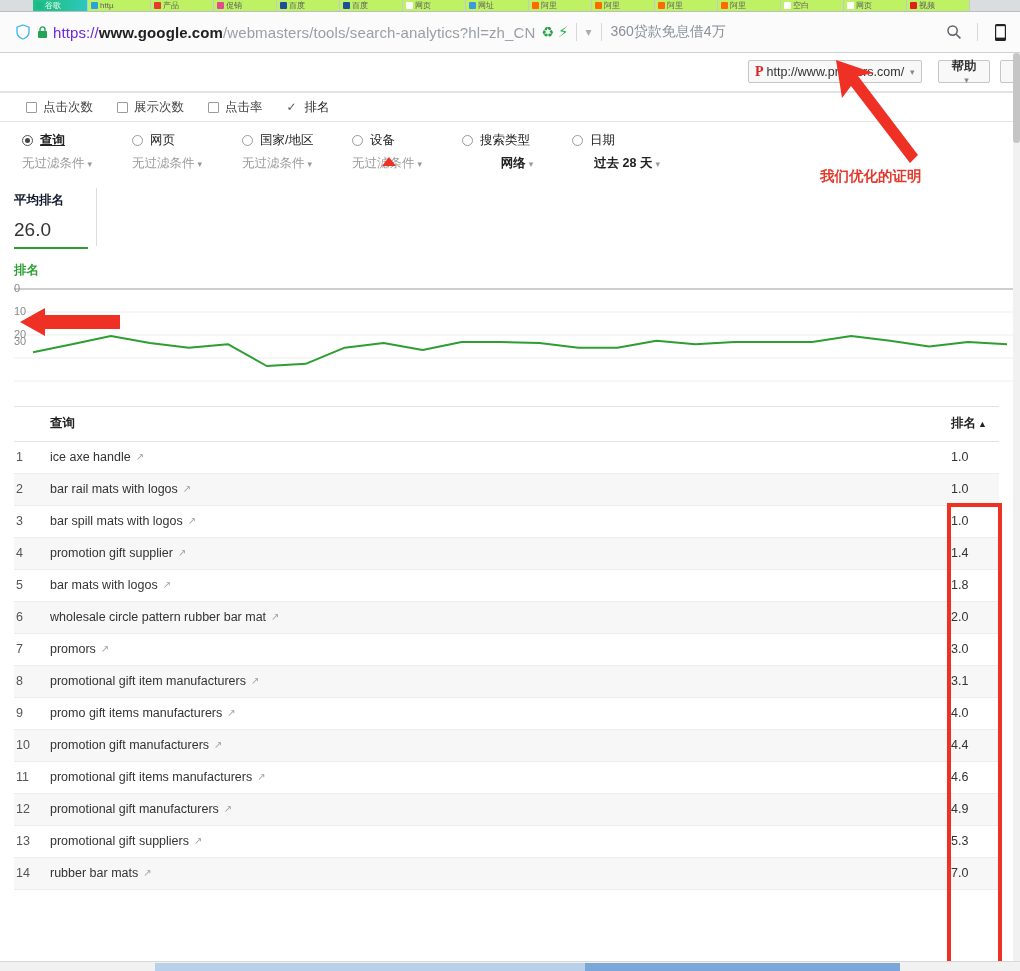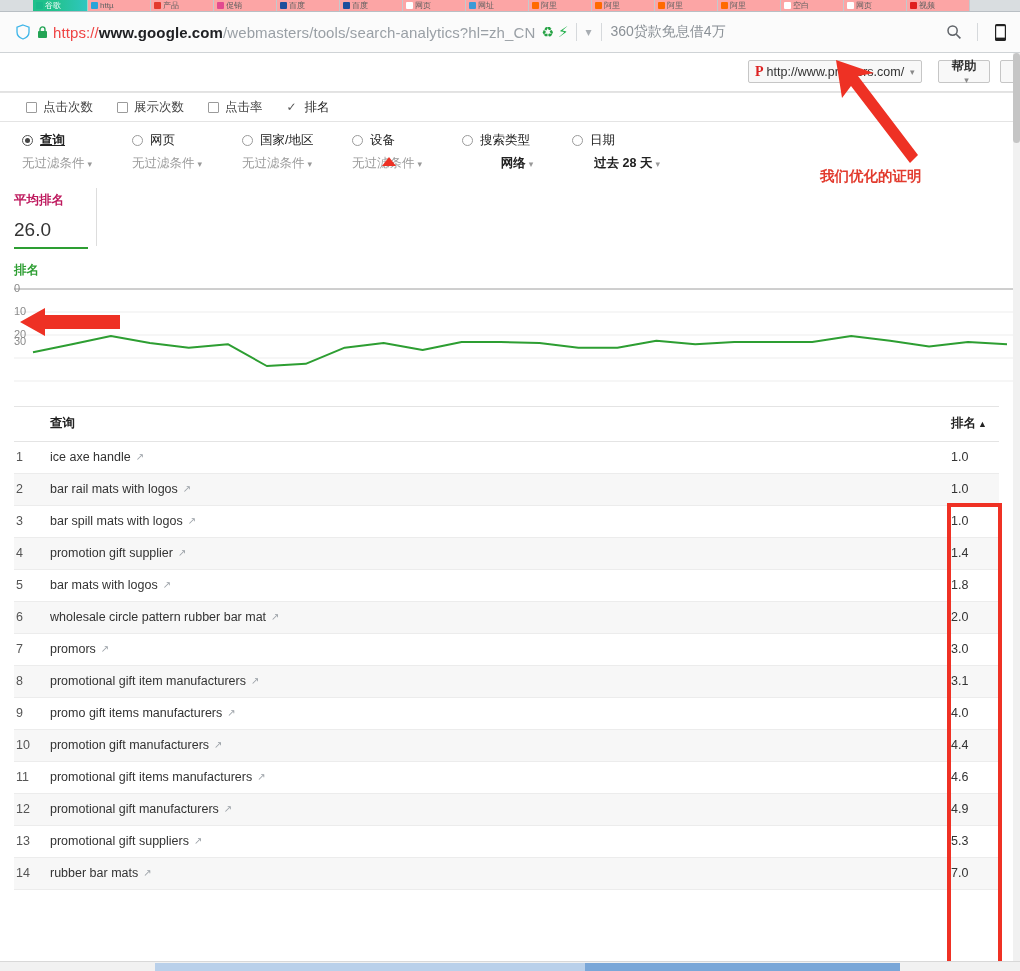--- a/index.html
+++ b/index.html
@@ -11,41 +11,41 @@
     overflow:hidden; position:relative;
   }
 
   
   #browser-tabstrip{
     position:absolute; top:0; left:0; width:1020px; height:12px;
     background:#d9dde0; border-bottom:1px solid #b9bfc4; overflow:hidden;
   }
   .tab{
     position:absolute; top:0; height:12px;
-    background:#fca5a5; border-right:1px solid #c4c9cd;
+    background:#bef264; border-right:1px solid #c4c9cd;
     font-size:8px; color:#606060; overflow:hidden; white-space:nowrap;
     padding-left:3px; line-height:12px;
   }
   .tab.active{
     background:linear-gradient(90deg,#1ec08a 0%,#23c28d 40%,#2fc6c0 100%);
     color:#fff; border-right:1px solid #9fd8cb;
   }
   .tabico{display:inline-block;width:7px;height:7px;vertical-align:-1px;margin-right:2px;border-radius:1px;}
 
   #browser-toolbar{
     position:absolute; top:12px; left:0; width:1020px; height:41px;
     background:#fbfbfb; border-bottom:1px solid #cfd3d6;
     display:flex; align-items:center;
   }
   #nav-back-zone{width:14px;height:41px;}
   .tb-ico{display:flex;align-items:center;justify-content:center;}
   #shield-icon{width:18px;height:18px;margin-right:4px;}
   #lock-icon{width:12px;height:14px;margin-right:5px;}
   #urltext{font-size:15px;white-space:nowrap;letter-spacing:.1px;}
-  #urltext .sch{color:#ef4444;}
+  #urltext .sch{color:#6d28d9;}
   #urltext .dom{color:#202124;font-weight:bold;}
   #urltext .pth{color:#9aa0a6;}
   #badge-recycle{margin-left:6px;color:#25a244;font-size:14px;}
   #badge-bolt{margin-left:4px;color:#22b14c;font-size:15px;font-weight:bold;}
   #url-divider{width:1px;height:18px;background:#d6d9dc;margin:0 8px;}
   #chev{color:#a8adb2;font-size:12px;}
   #url-divider2{width:1px;height:18px;background:#d6d9dc;margin:0 9px;}
   #promo-text{color:#8a9096;font-size:14px;white-space:nowrap;}
   #toolbar-right{margin-left:auto;display:flex;align-items:center;padding-right:6px;}
   #search-icon-btn{width:30px;height:30px;}
@@ -105,21 +105,21 @@
   .radio{width:11px;height:11px;border:1px solid #9b9b9b;border-radius:50%;background:#fff;margin-right:7px;position:relative;flex:none;}
   .radio.sel{border-color:#555;}
   .radio.sel:after{content:"";position:absolute;left:2px;top:2px;width:5px;height:5px;border-radius:50%;background:#444;}
   .dim.sel .dimtop span{font-weight:bold;text-decoration:underline;color:#222;}
   .dimsub{margin-top:6px;font-size:12.5px;color:#9a9a9a;}
   .dimsub.strong{color:#222;font-weight:bold;text-align:center;}
   .dimsub .caret{margin-left:3px;font-size:9px;color:#999;}
 
   
   #stat-block{padding:14px 0 0 14px;position:relative;height:78px;}
-  #stat-label{font-size:12.5px;font-weight:bold;color:#be185d;}
+  #stat-label{font-size:12.5px;font-weight:bold;color:#0f172a;}
   #stat-value{font-size:19px;color:#333;margin-top:10px;}
   #stat-underline{width:74px;height:2px;background:#2d9e32;margin-top:6px;}
   #stat-divider{position:absolute;left:96px;top:10px;width:1px;height:58px;background:#ddd;}
 
   
   #chart-block{position:relative;height:130px;margin-top:6px;}
   #chart-legend{font-size:12.5px;color:#2d9e32;font-weight:bold;padding-left:14px;}
   #chart-area{position:relative;height:108px;margin-top:2px;}
   .ylab{position:absolute;left:14px;font-size:11px;color:#8a8a8a;}
   #chart-svg{position:absolute;left:0;top:0;}

